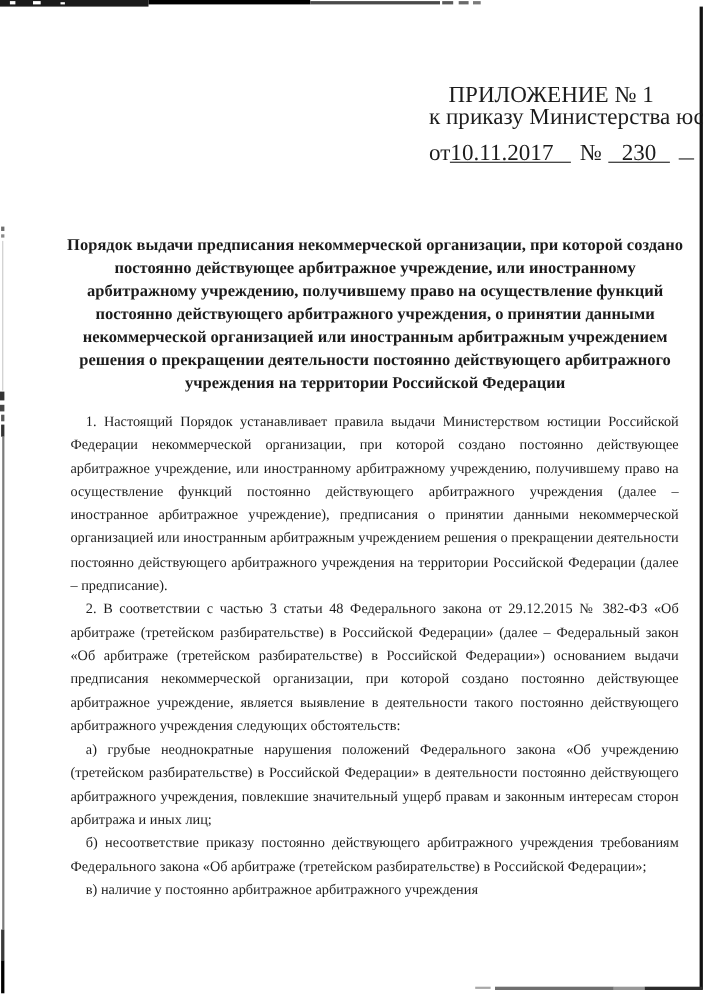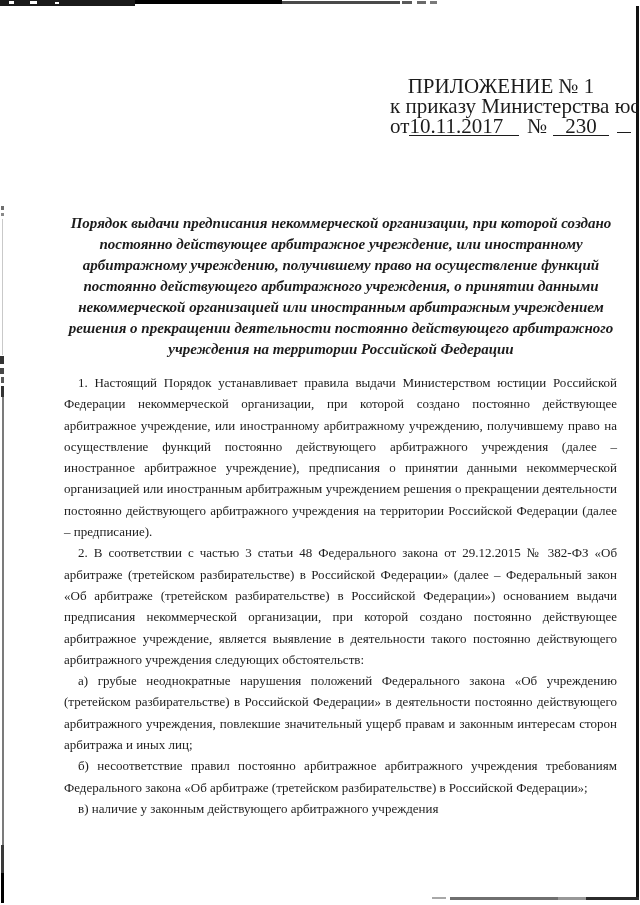--- a/index.html
+++ b/index.html
@@ -51,42 +51,41 @@
   .header-block {
     position: absolute;
     top: 76px;
     left: 390px;
     width: 222px;
     text-align: center;
     font-size: 21px;
     line-height: 20px;
     white-space: nowrap;
   }
-  .header-block .date-line { margin-top: 0; }
+  .header-block .date-line { margin-top: 12px; }
   .u {
     border-bottom: 1px solid #1c1c1c;
     display: inline-block;
     line-height: 17px;
   }
   .u-date { padding-right: 16px; }
   .u-num  { padding: 0 12px; }
   .u-tail { width: 14px; margin-left: 8px; }
   .num-sign { margin: 0 6px 0 8px; }
 
   
   .doc-title {
     position: absolute;
     top: 213px;
     left: 60px;
     width: 562px;
     text-align: center;
     font-weight: bold;
     font-size: 15px;
     line-height: 21px;
-    font-style: italic;
   }
 
   
   .doc-body {
     position: absolute;
     top: 372px;
     left: 64px;
     width: 553px;
     font-size: 13px;
     line-height: 21.3px;
@@ -134,17 +133,17 @@
       <span>от</span><span class="u u-date">10.11.2017</span><span class="num-sign">№</span><span class="u u-num">230</span><span class="u u-tail"></span>
     </div>
   </div>
 
   <div class="doc-title">Порядок выдачи предписания некоммерческой организации, при которой создано постоянно действующее арбитражное учреждение, или иностранному арбитражному учреждению, получившему право на осуществление функций постоянно действующего арбитражного учреждения, о принятии данными некоммерческой организацией или иностранным арбитражным учреждением решения о прекращении деятельности постоянно действующего арбитражного учреждения на территории Российской Федерации</div>
 
   <div class="doc-body">
     <p>1. Настоящий Порядок устанавливает правила выдачи Министерством юстиции Российской Федерации некоммерческой организации, при которой создано постоянно действующее арбитражное учреждение, или иностранному арбитражному учреждению, получившему право на осуществление функций постоянно действующего арбитражного учреждения (далее – иностранное арбитражное учреждение), предписания о принятии данными некоммерческой организацией или иностранным арбитражным учреждением решения о прекращении деятельности постоянно действующего арбитражного учреждения на территории Российской Федерации (далее – предписание).</p>
     <p>2. В соответствии с частью 3 статьи 48 Федерального закона от 29.12.2015 № 382-ФЗ «Об арбитраже (третейском разбирательстве) в Российской Федерации» (далее – Федеральный закон «Об арбитраже (третейском разбирательстве) в Российской Федерации») основанием выдачи предписания некоммерческой организации, при которой создано постоянно действующее арбитражное учреждение, является выявление в деятельности такого постоянно действующего арбитражного учреждения следующих обстоятельств:</p>
     <p>а) грубые неоднократные нарушения положений Федерального закона «Об учреждению (третейском разбирательстве) в Российской Федерации» в деятельности постоянно действующего арбитражного учреждения, повлекшие значительный ущерб правам и законным интересам сторон арбитража и иных лиц;</p>
-    <p>б) несоответствие правил постоянно арбитражное арбитражного учреждения требованиям Федерального закона «Об арбитраже (третейском разбирательстве) в Российской Федерации»;</p>
-    <p>в) наличие у законным действующего арбитражного учреждения</p>
+    <p>б) несоответствие приказу постоянно действующего арбитражного учреждения требованиям Федерального закона «Об арбитраже (третейском разбирательстве) в Российской Федерации»;</p>
+    <p>в) наличие у постоянно арбитражное арбитражного учреждения</p>
   </div>
 
 </div>
 
 </body></html>

